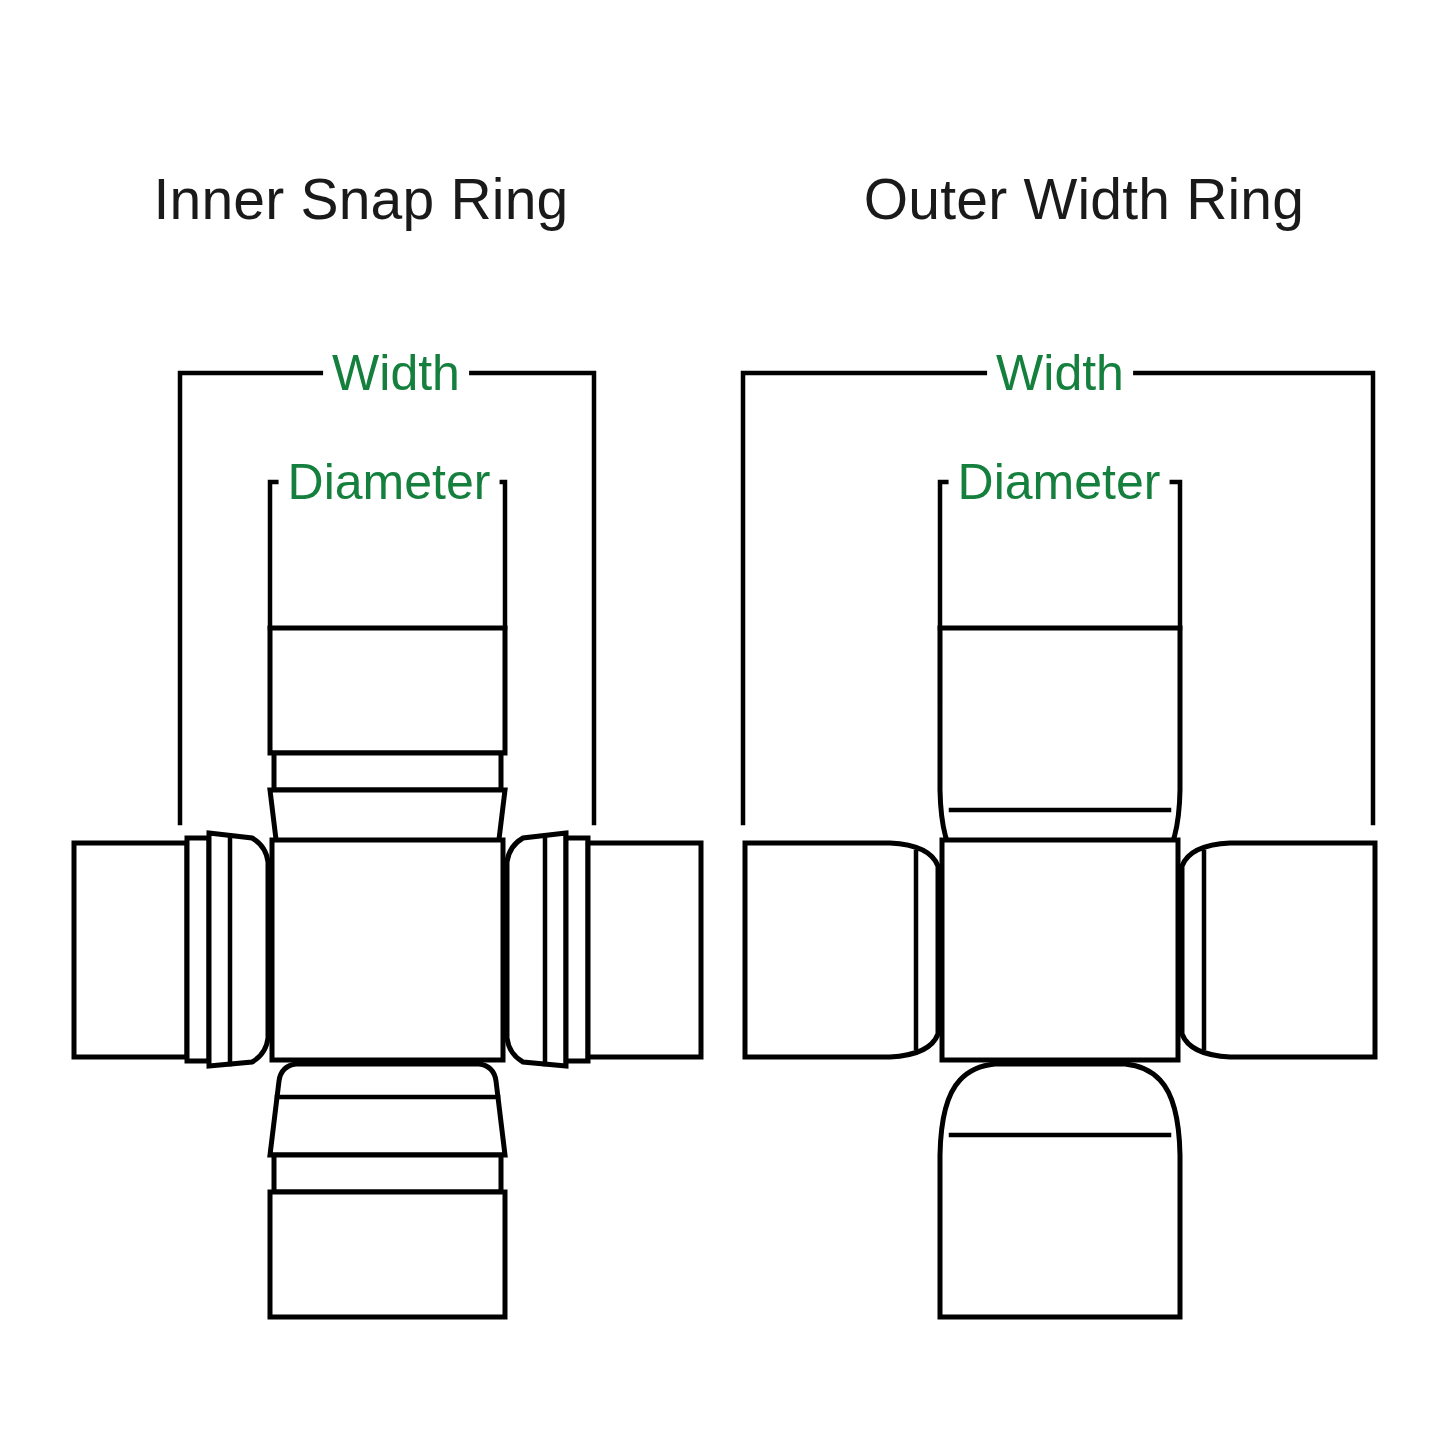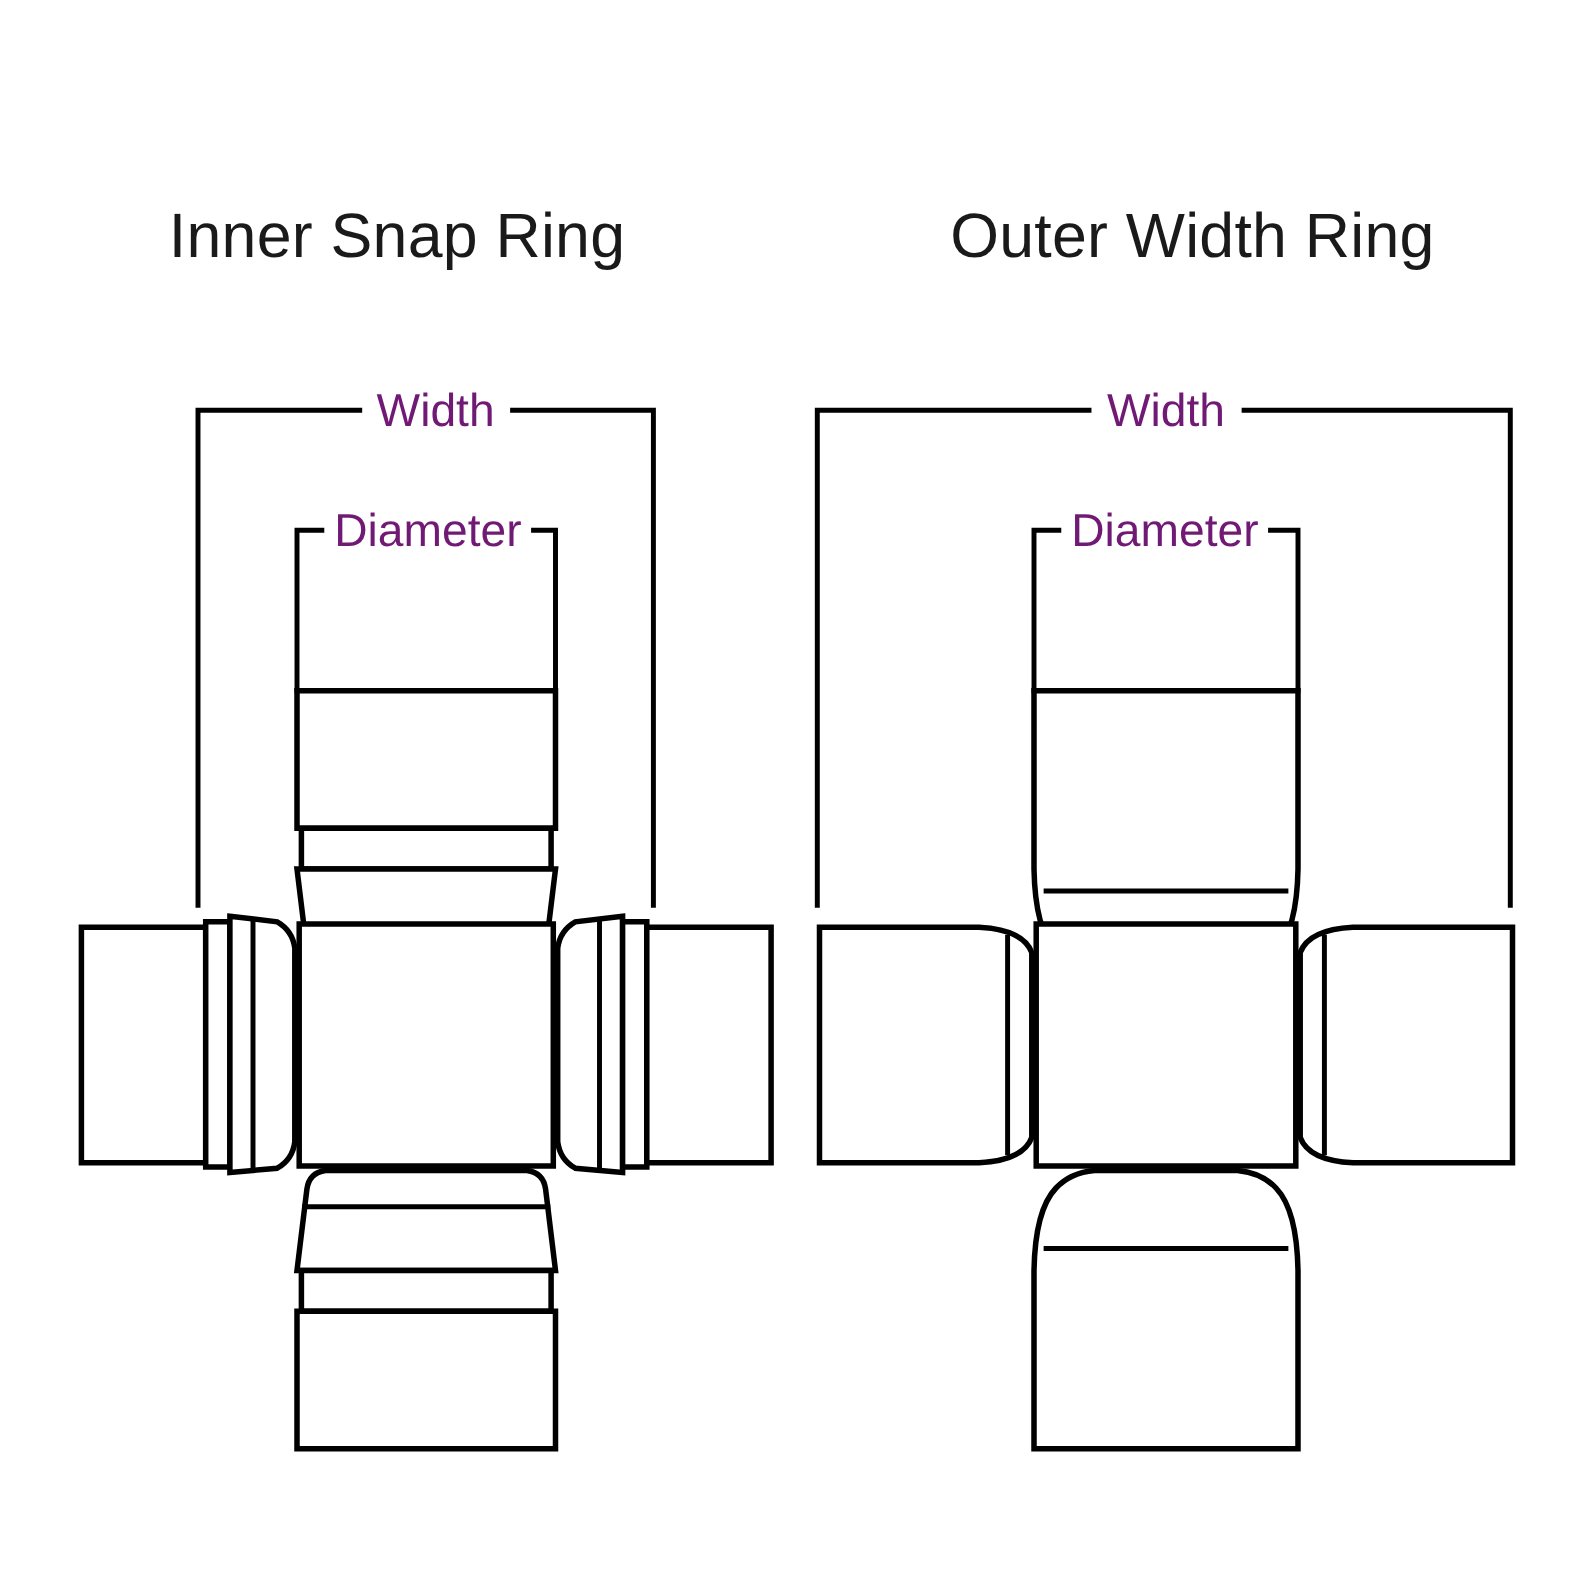--- a/index.html
+++ b/index.html
@@ -24,37 +24,37 @@
   .panel {
     position: absolute;
     top: 0;
     height: 1445px;
   }
   #panel-inner { left: 0; width: 722px; }
   #panel-outer { left: 723px; width: 722px; }
 
   .panel-title {
     position: absolute;
-    top: 184px;
+    top: 168px;
     left: 0;
     width: 100%;
     text-align: center;
     font-size: 57px;
     font-weight: 400;
     letter-spacing: 0.2px;
     line-height: 1.1;
     color: #1a1a1a;
     white-space: nowrap;
   }
 
   .dim-label {
     position: absolute;
-    font-size: 42px;
+    font-size: 50px;
     font-weight: 400;
-    color: #701a75;
+    color: #15803d;
     background: #ffffff;
     padding: 0 9px;
     white-space: nowrap;
     line-height: 1;
     transform: translate(-50%, -50%);
   }
 
   svg.art {
     position: absolute;
     top: 0;

